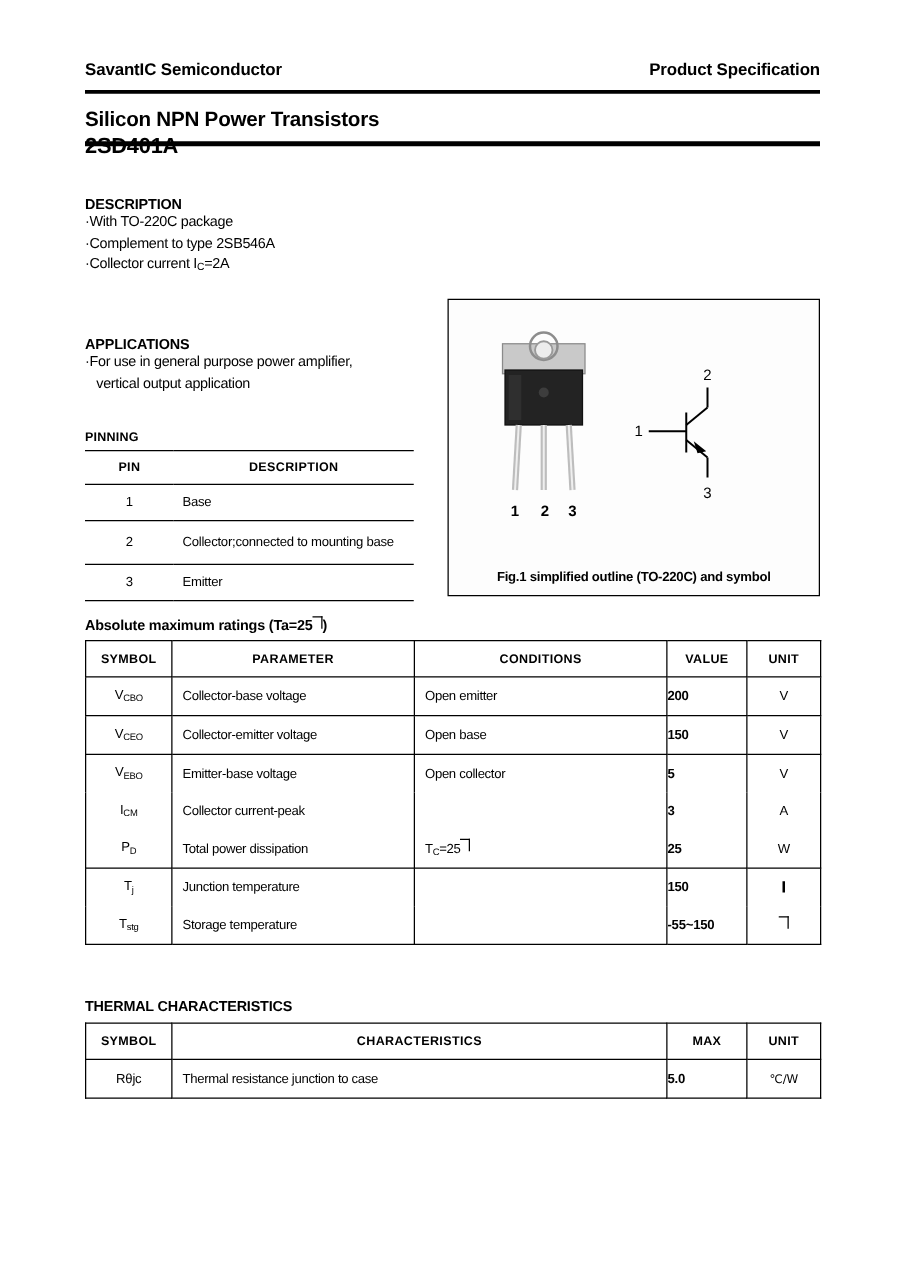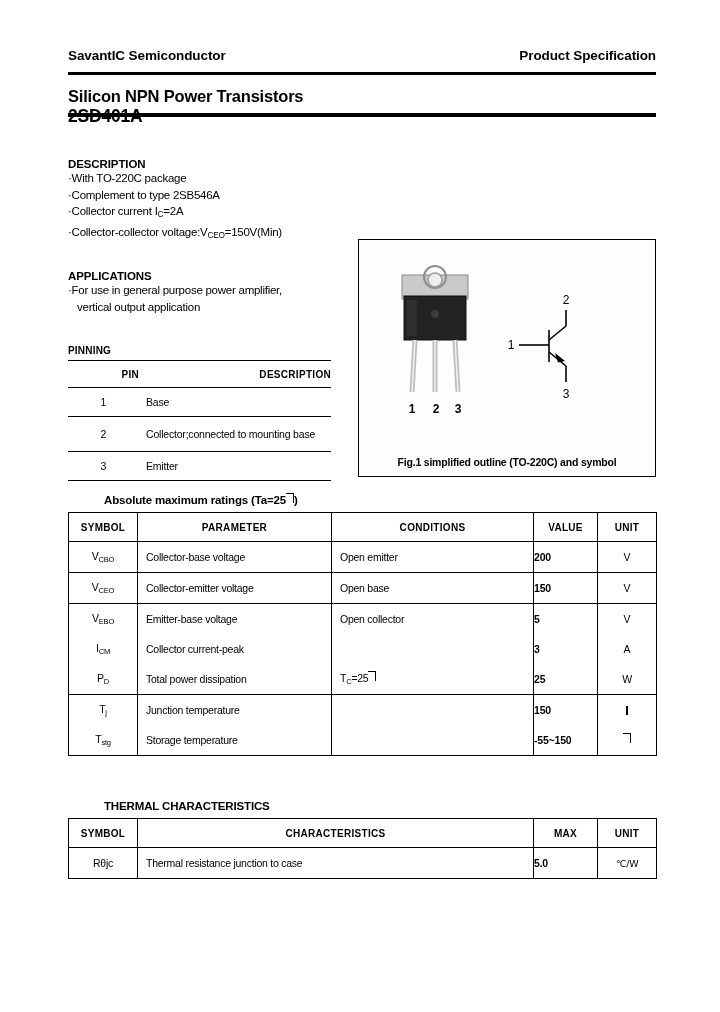--- a/index.html
+++ b/index.html
@@ -144,21 +144,21 @@
     border-bottom: 1.6px solid #000;
   }
   table.pin tbody td {
     border-bottom: 1.3px solid #000;
   }
   .pin-col1 { width: 71px; }
   .pin-vline { border-right: 1.3px solid #000; }
   .pin-h {
     font-size: 10px;
     font-weight: bold;
-    text-align: right;
+    text-align: center;
     height: 26px;
     letter-spacing: 0.3px;
     margin-top: 34px;
   }
   .pin-num {
     font-size: 10.5px;
     text-align: center;
     height: 28px;
     vertical-align: middle;
   }
@@ -194,21 +194,20 @@
     font-weight: bold;
     letter-spacing: -0.2px;
   }
   .fig-svg { position: absolute; left: 0; top: 0; }
 
   
   .tbl-title {
     font-size: 11.5px;
     font-weight: bold;
     letter-spacing: -0.15px;
-    margin-left: 36px;
   }
   .abs-title { position: absolute; left: 0; top: 494px; }
   .th-title  { position: absolute; left: 0; top: 800px; }
 
   table.spec {
     border-collapse: collapse;
     table-layout: fixed;
     width: 588px;
     position: absolute;
     left: 0;
@@ -284,23 +283,20 @@
       <span class="part-no">2SD401A</span>
     </div>
     <div class="rule-thick" style="top:113px;"></div>
 
     <div class="desc-block">
       <div class="sec-head">DESCRIPTION</div>
       <div class="bullet-line">·With TO-220C package</div>
       <div class="bullet-line">·Complement to type 2SB546A</div>
       <div class="bullet-line">
         <span>·Collector current I</span><sub>C</sub><span>=2A</span>
-      </div>
-      <div class="bullet-line">
-        <span>·Collector-collector voltage:V</span><sub>CEO</sub><span>=150V(Min)</span>
       </div>
     </div>
 
     <div class="apps-block">
       <div class="sec-head">APPLICATIONS</div>
       <div class="bullet-line">·For use in general purpose power amplifier,</div>
       <div class="indent-line">vertical output application</div>
     </div>
 
     <div class="pinning-label">PINNING</div>

